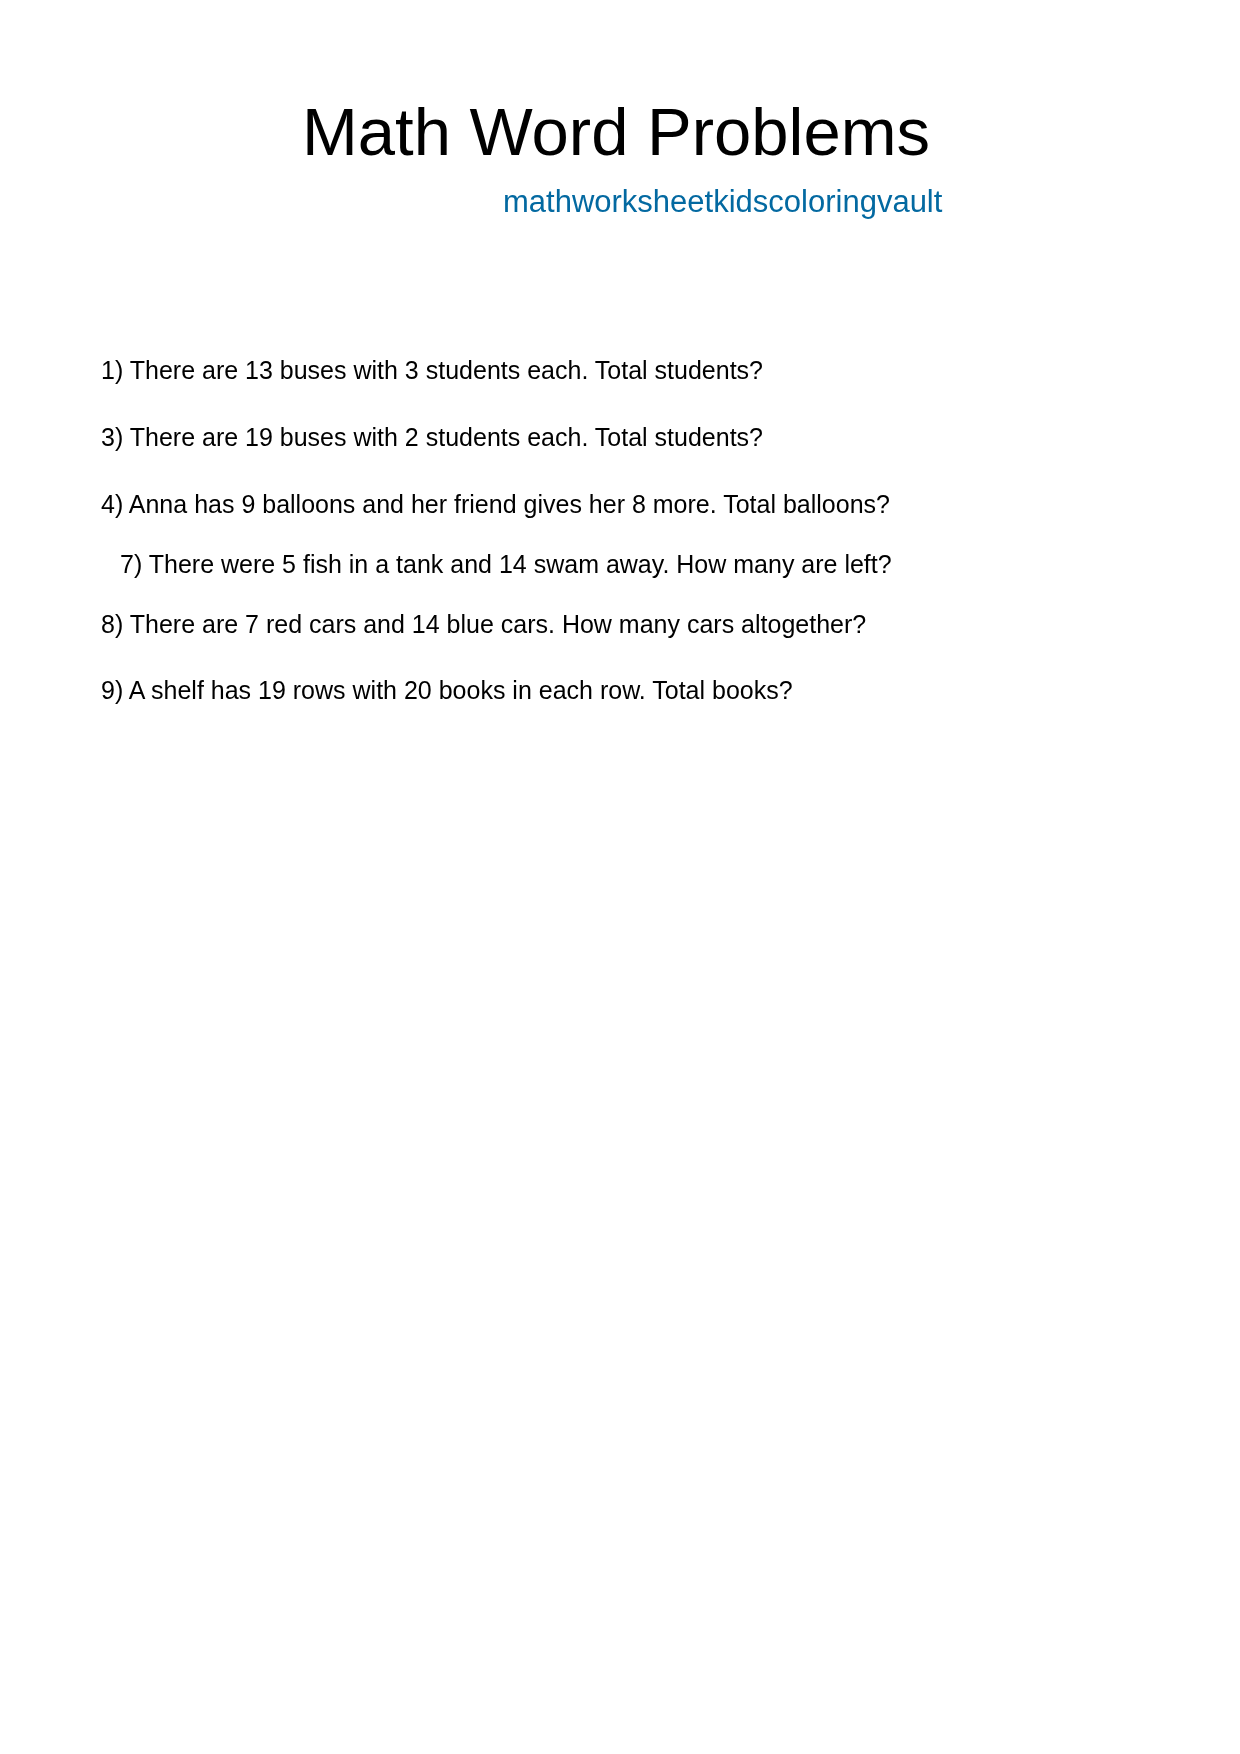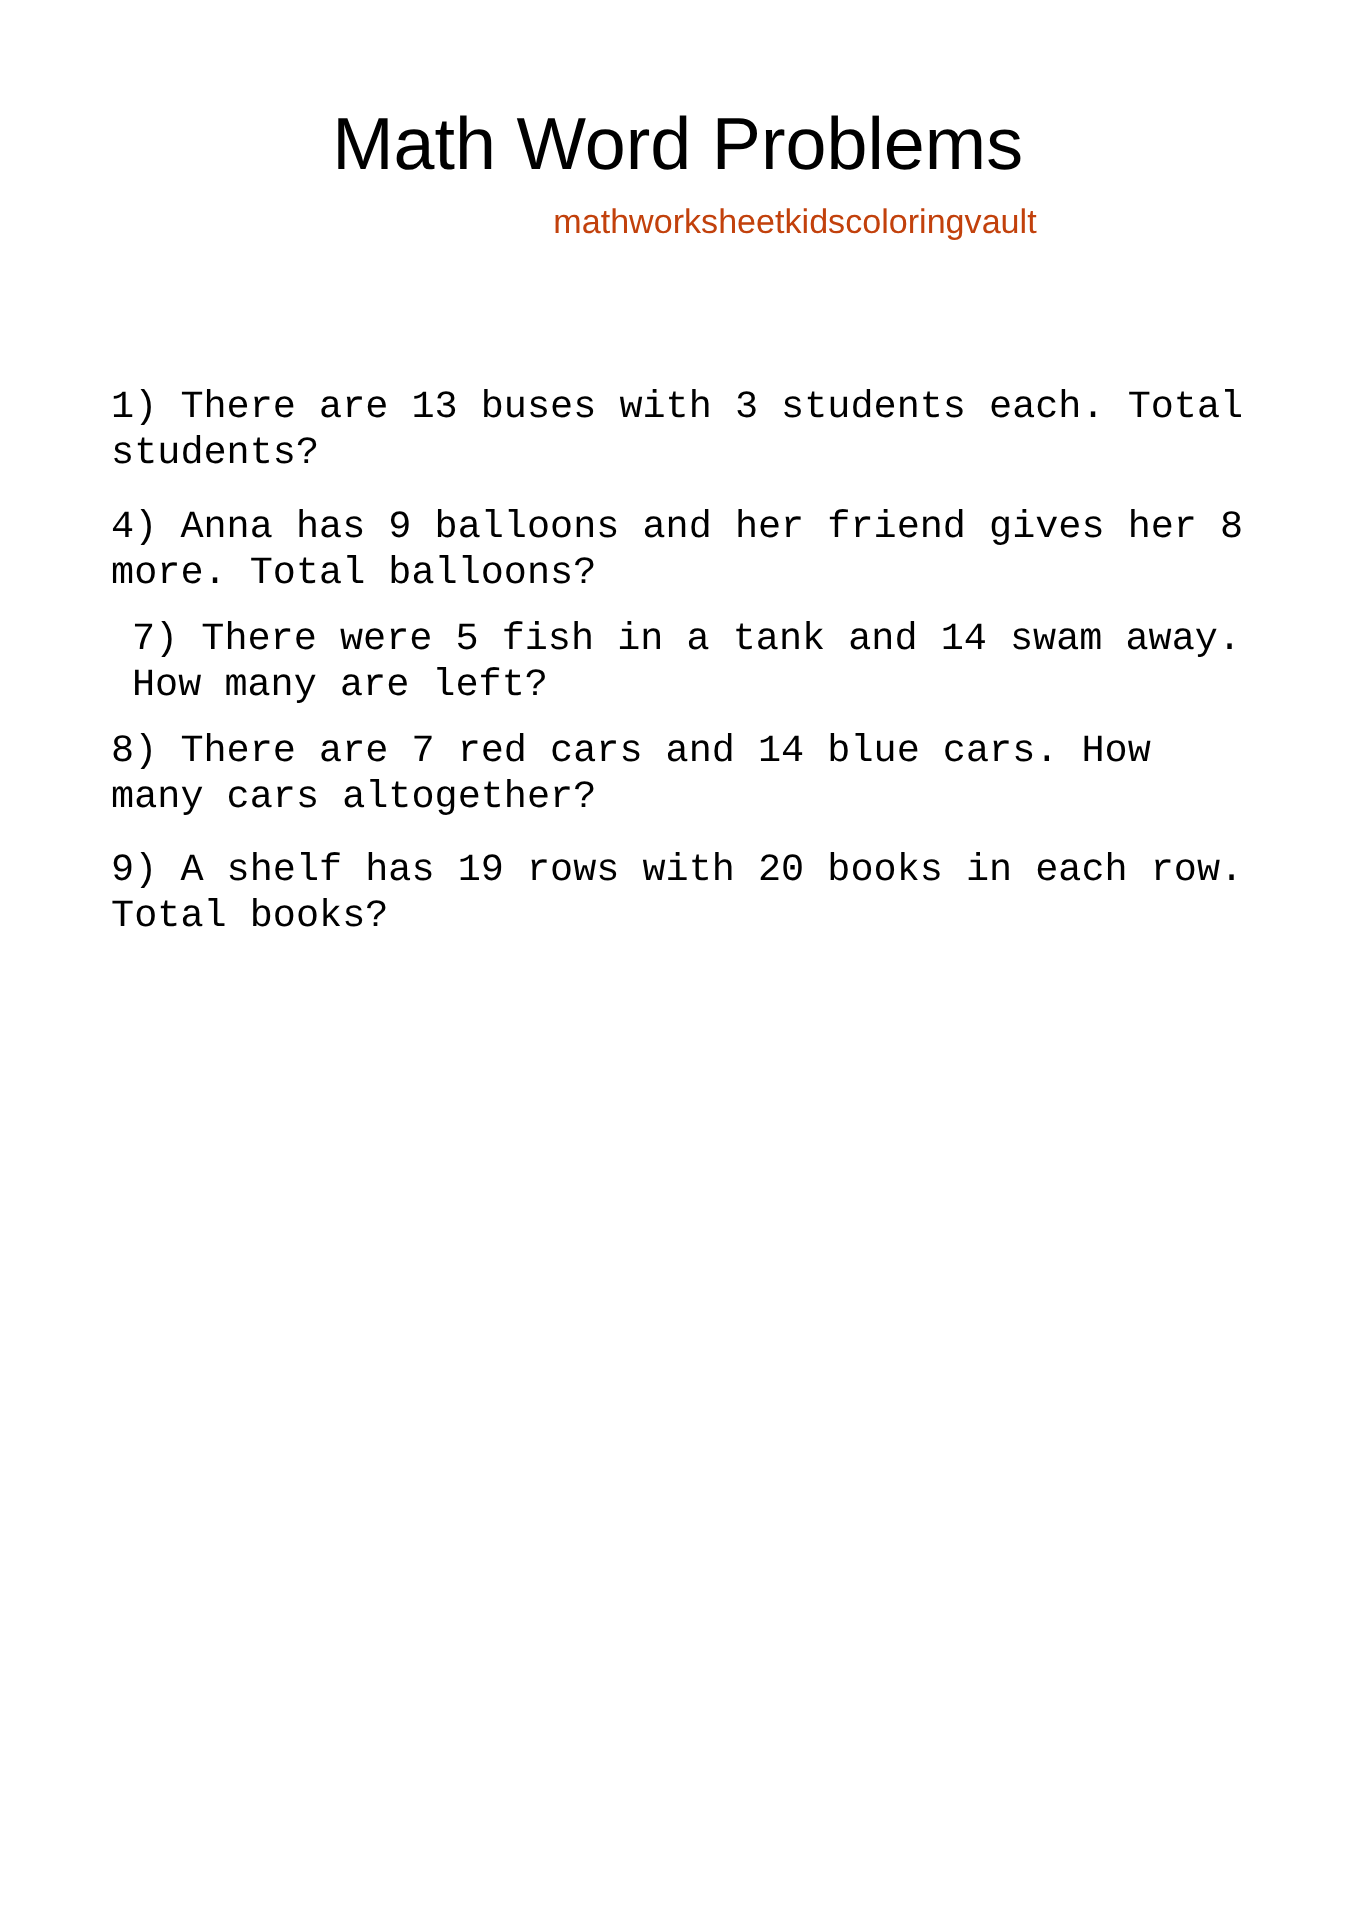--- a/index.html
+++ b/index.html
@@ -1,36 +1,37 @@
 <!DOCTYPE html>
 <html><head>
   <meta charset="utf-8">
   <style>
     html, body { margin: 0; padding: 0; background: #ffffff; }
     body { width: 1240px; height: 1754px; position: relative; overflow: hidden; font-family: "Liberation Sans", sans-serif; color: #000; }
     .title { position: absolute; left: 302px; top: 97px; font-size: 67px; line-height: 70px; white-space: nowrap; }
-    .subtitle { position: absolute; left: 503px; top: 182px; font-size: 31px; line-height: 40px; color: #c2410c; white-space: nowrap; }
+    .subtitle { position: absolute; left: 503px; top: 182px; font-size: 31px; line-height: 40px; color: #0369a1; white-space: nowrap; }
     .problems { position: absolute; left: 101px; top: 349px; width: 1040px; margin: 0; padding: 0; list-style: none; }
-    .problem { font-size: 35px; line-height: 42px; margin: 0; font-family: Liberation Mono, monospace; }
+    .problem { font-size: 25px; line-height: 42px; margin: 0; }
     .p1 { margin-bottom: 25px; }
     .p2 { margin-bottom: 25px; }
     .p3 { margin-bottom: 25px; }
     .p4 { margin-bottom: 18px; }
     .p5 { margin-bottom: 18px; }
     .p6 { margin-bottom: 24px; }
     .p7 { margin-bottom: 18px; margin-left: 19px; }
     .p8 { margin-bottom: 24px; }
   </style>
 </head>
 <body>
 
 <div>
   <h1 class="title" style="margin:0;font-weight:normal;">Math Word Problems</h1>
   <div class="subtitle">mathworksheetkidscoloringvault</div>
 
   <ol class="problems">
     <li class="problem p1">1) There are 13 buses with 3 students each. Total students?</li>
+    <li class="problem p3">3) There are 19 buses with 2 students each. Total students?</li>
     <li class="problem p4">4) Anna has 9 balloons and her friend gives her 8 more. Total balloons?</li>
     <li class="problem p7">7) There were 5 fish in a tank and 14 swam away. How many are left?</li>
     <li class="problem p8">8) There are 7 red cars and 14 blue cars. How many cars altogether?</li>
     <li class="problem p9">9) A shelf has 19 rows with 20 books in each row. Total books?</li>
   </ol>
 </div>
 
 </body></html>

